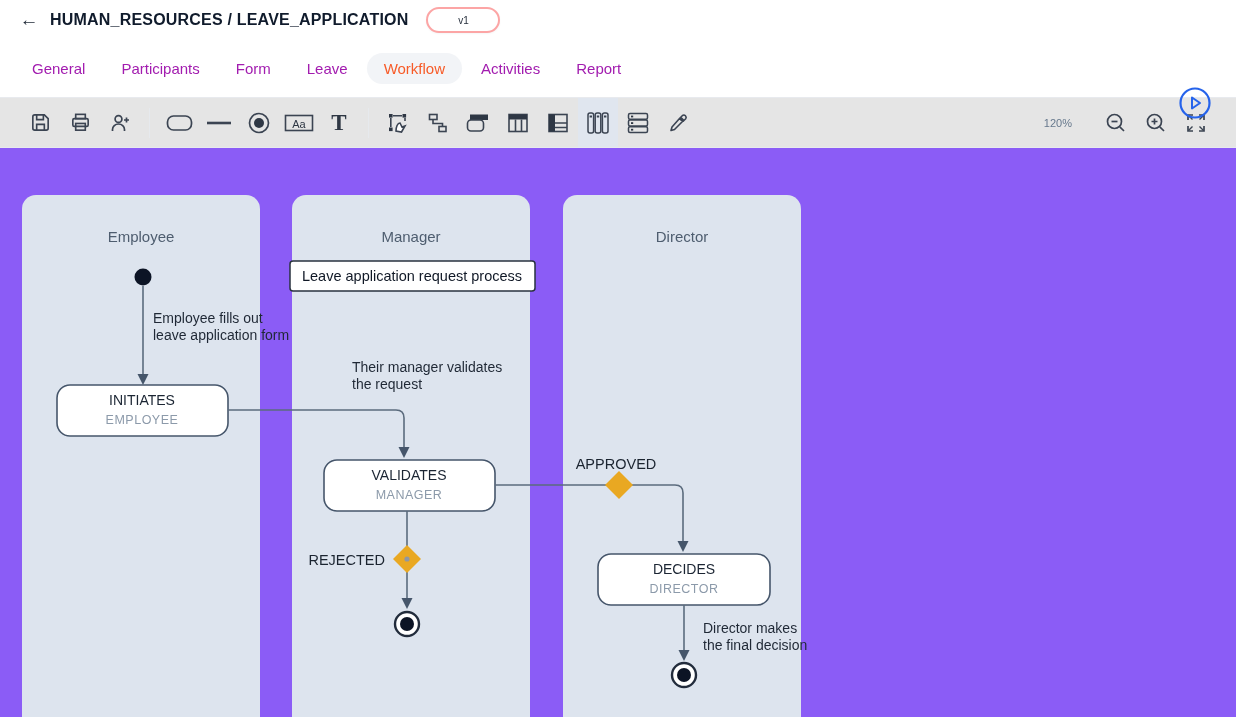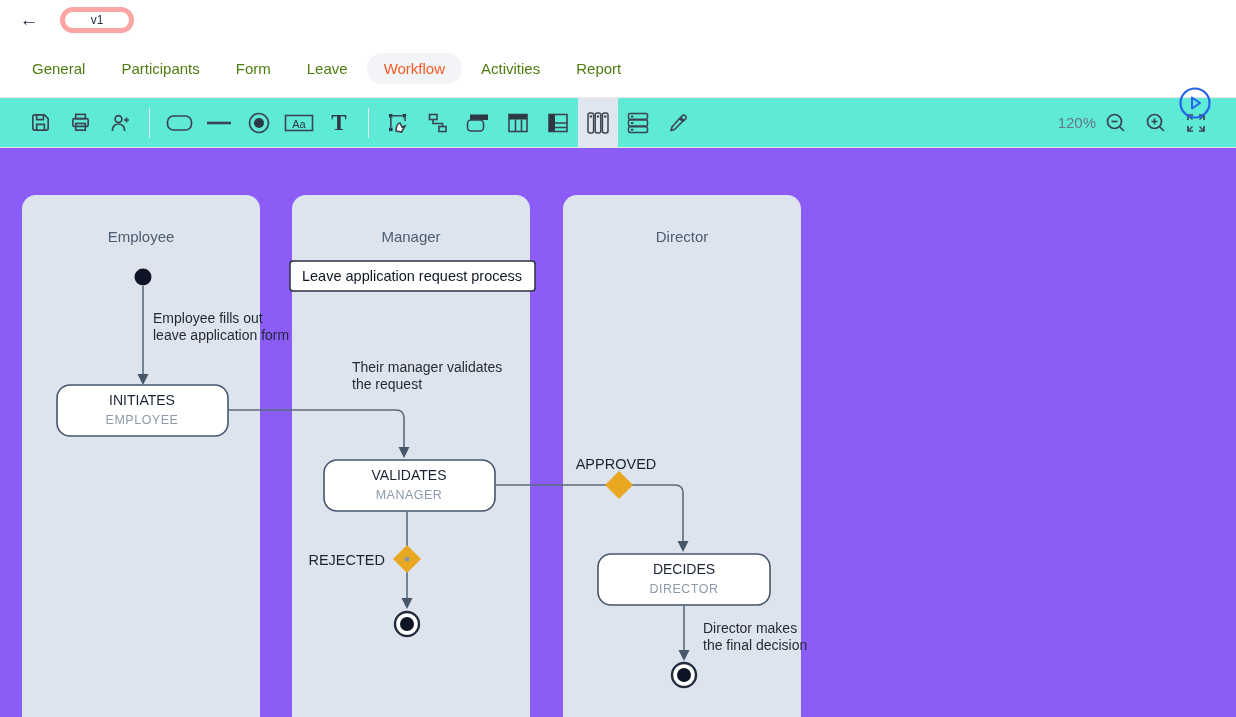--- a/index.html
+++ b/index.html
@@ -4,40 +4,40 @@
 <style>
   * { margin:0; padding:0; box-sizing:border-box; }
   html,body { width:1236px; height:717px; overflow:hidden; background:#fff;
     font-family:"Liberation Sans", sans-serif; }
 
   
   .app-header { height:40px; display:flex; align-items:center; padding:0 16px; background:#fff; }
   .back-btn { border:none; background:none; font-size:19px; color:#1b2533; cursor:pointer;
     width:26px; height:26px; line-height:24px; }
   .crumb { font-size:16px; font-weight:600; color:#101b2c; letter-spacing:.2px; margin-left:8px; }
-  .ver-pill { margin-left:18px; width:74px; height:26px; border:5px solid #fca5a5; border-radius:14px;
-    background:#fff; font-size:12px; color:#27303d; display:flex; align-items:center; justify-content:center;
+  .ver-pill { margin-left:18px; width:74px; height:26px; border:2px solid #fca5a5; border-radius:14px;
+    background:#fff; font-size:10px; color:#27303d; display:flex; align-items:center; justify-content:center;
     box-shadow:0 1px 2px rgba(20,30,50,.04); cursor:pointer; }
 
   
   .tabbar { height:57px; display:flex; align-items:center; padding:0 32px; gap:36px; background:#fff; position:relative; }
-  .tab { font-size:15px; color:#4d7c0f; cursor:pointer; background:none; border:none;
+  .tab { font-size:15px; color:#a21caf; cursor:pointer; background:none; border:none;
     font-family:"Liberation Sans", sans-serif; }
   .tab.active { background:#f2f4f7; color:#f75b28; padding:7px 17px; border-radius:17px; margin:12px -17px; }
   .run-btn { position:absolute; right:24px; top:46px; width:34px; height:34px; background:none; border:none; cursor:pointer; }
 
   
   .toolbar { height:51px; border-top:1px solid #e8eaee; border-bottom:1px solid #e8eaee;
-    display:flex; align-items:center; padding:0 20px; background:#5eead4; }
+    display:flex; align-items:center; padding:0 20px; background:#e5e5e5; }
   .tool { width:40px; height:49px; display:flex; align-items:center; justify-content:center;
     background:none; border:none; cursor:pointer; color:#3b4452; }
   .tool.selected { background:#e0e6ef; }
   .tb-divider { width:1px; height:30px; background:#e6e9ed; margin:0 9px; }
   .tb-spacer { flex:1; }
-  .zoom-level { font-size:15px; color:#66788c; margin-right:0; }
+  .zoom-level { font-size:11px; color:#66788c; margin-right:24px; }
   .tool-glyph-T { font-family:"Liberation Serif", serif; font-size:23px; font-weight:700; color:#2e3744; }
 
   
   .canvas { position:relative; height:569px; background:#8b5cf6; overflow:hidden; }
   .lane { position:absolute; top:47px; width:238px; height:545px; background:#dde4ee; border-radius:14px; }
   .lane-title { text-align:center; margin-top:33px; font-size:15px; color:#4e5d6f; }
   .diagram-svg { position:absolute; left:0; top:0; }
 
   
   .edge { stroke:#5b6b7d; stroke-width:1.6; fill:none; }
@@ -50,20 +50,21 @@
   .gateway { fill:#e9a822; }
   .note-box { fill:#fff; stroke:#28323f; stroke-width:1.5; }
   .note-text { font-size:14.5px; fill:#101826; text-anchor:middle; }
   svg text { font-family:"Liberation Sans", sans-serif; }
 </style>
 </head>
 <body>
 
 <div class="app-header">
   <button class="back-btn">←</button>
+  <div class="crumb">HUMAN_RESOURCES / LEAVE_APPLICATION</div>
   <div class="ver-pill">v1</div>
 </div>
 
 <div class="tabbar">
   <button class="tab">General</button>
   <button class="tab">Participants</button>
   <button class="tab">Form</button>
   <button class="tab">Leave</button>
   <button class="tab active">Workflow</button>
   <button class="tab">Activities</button>

